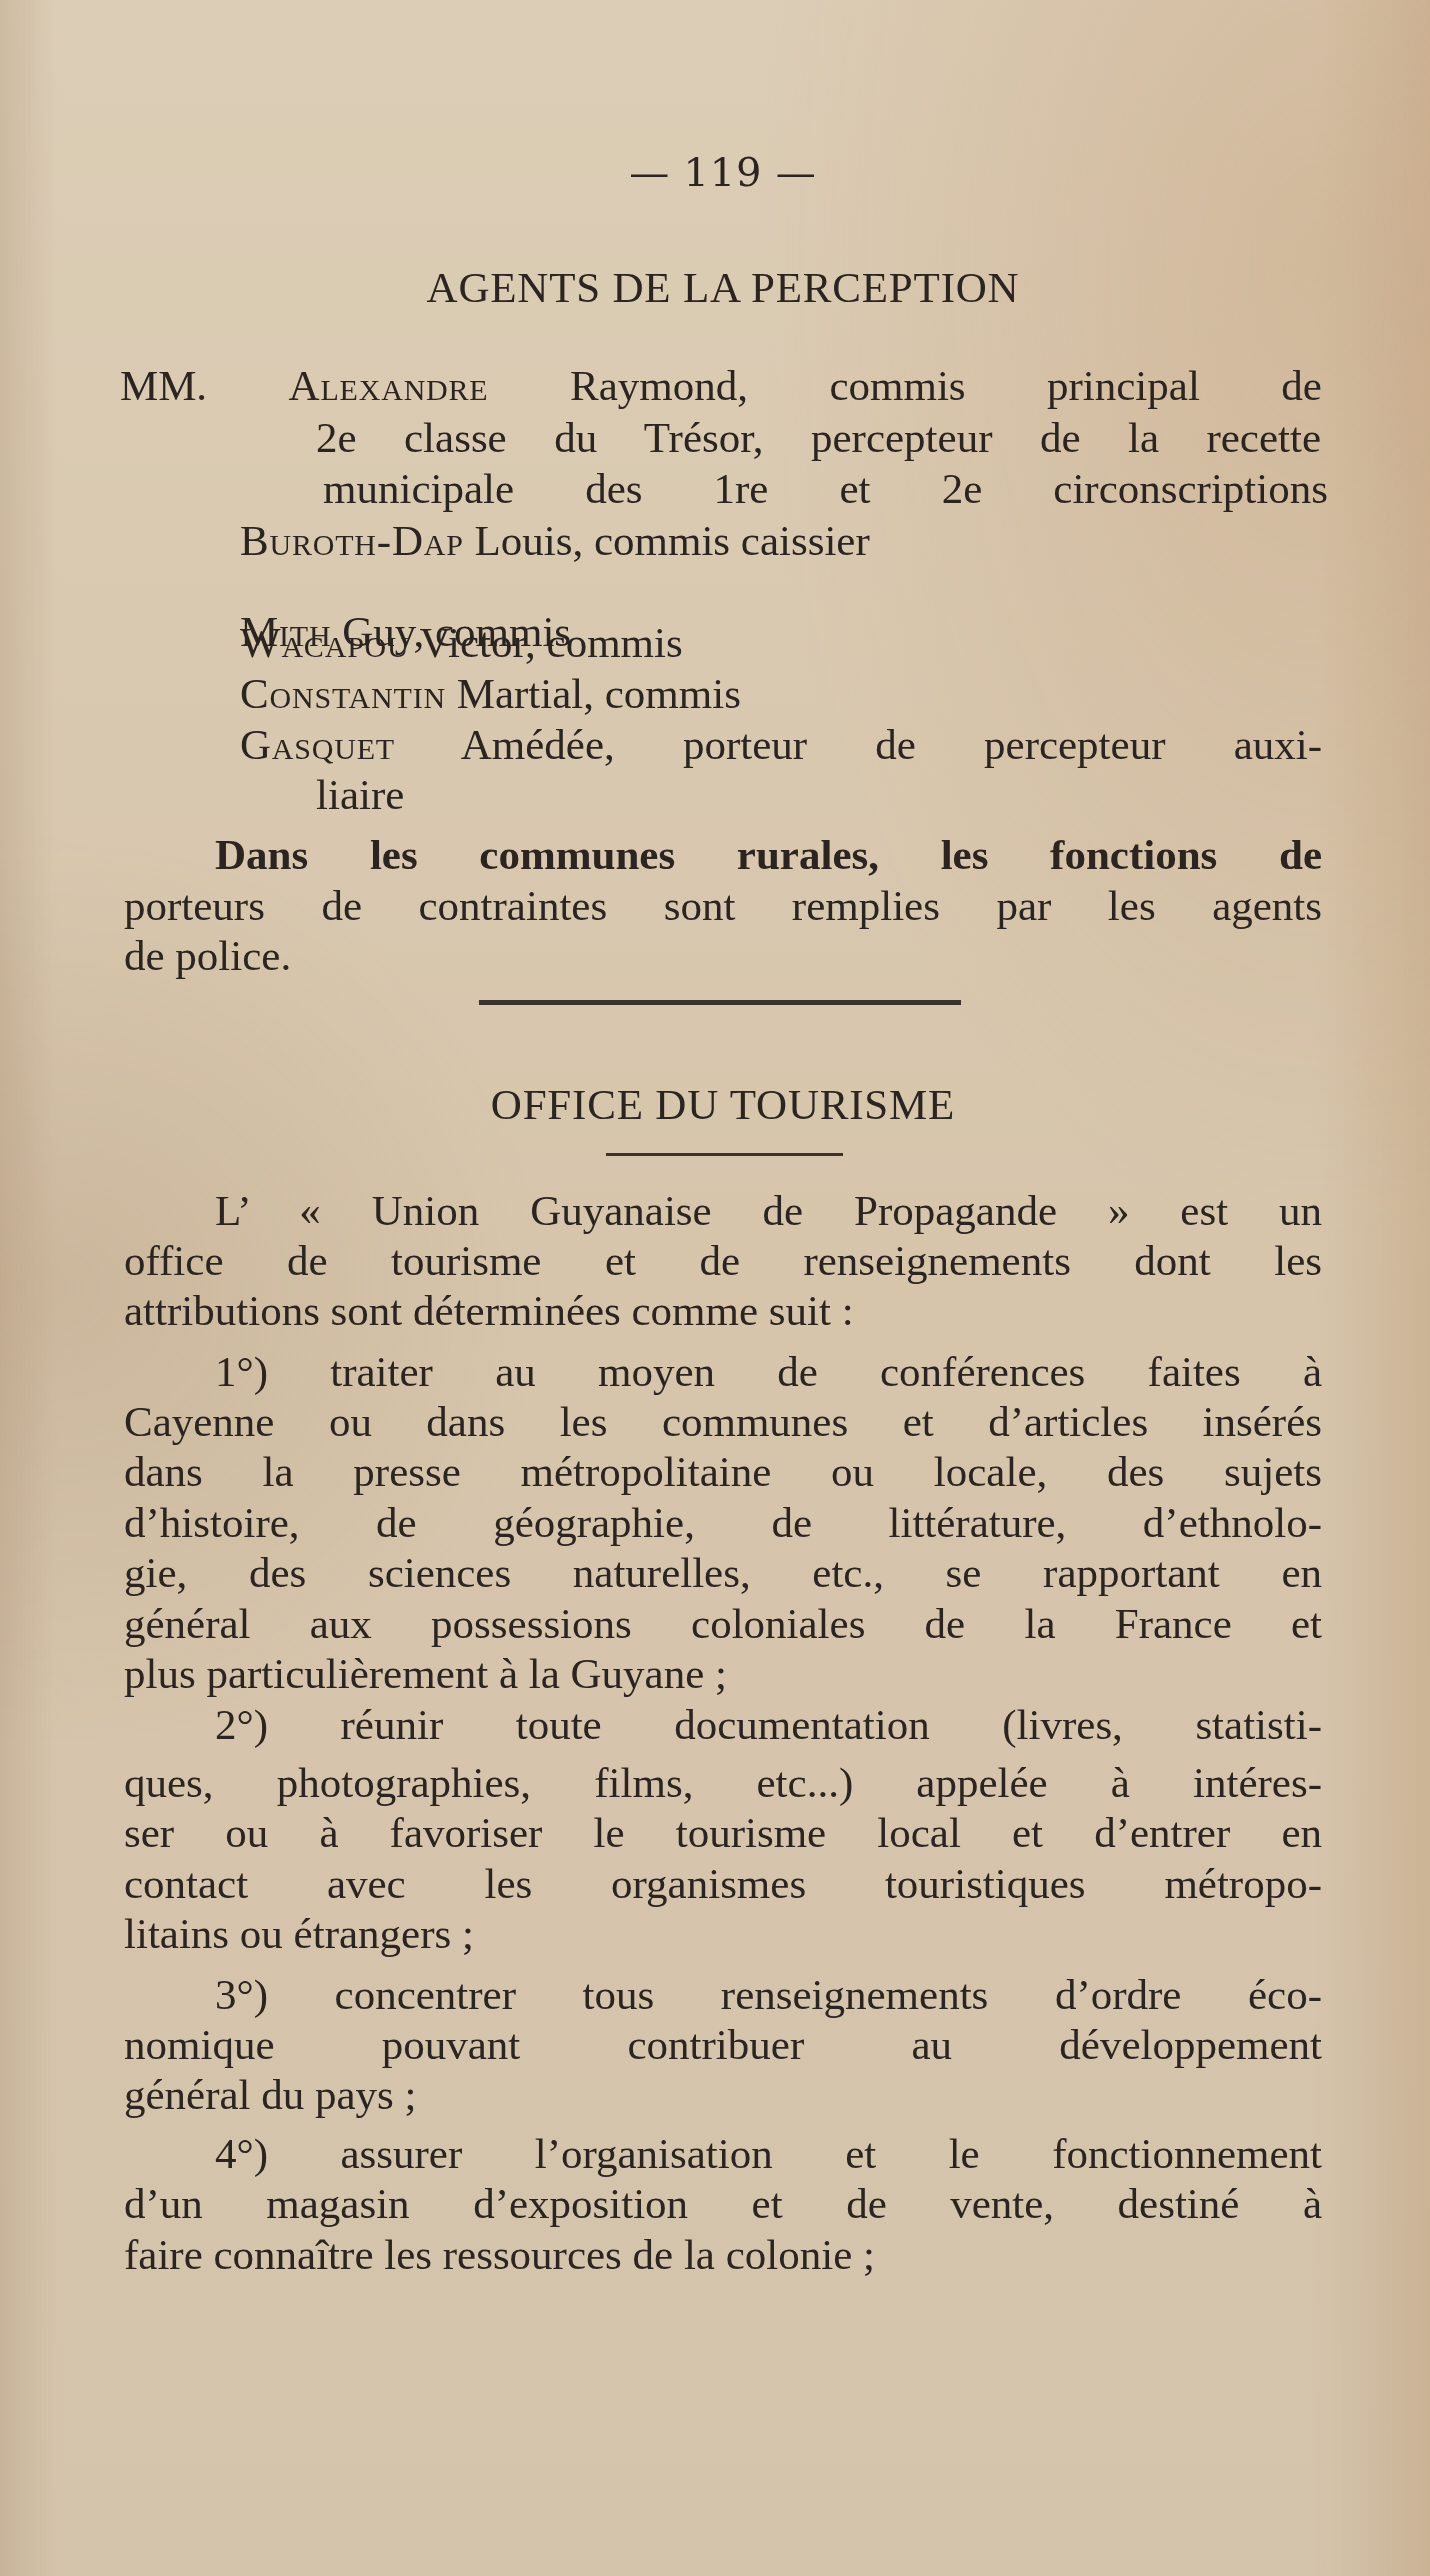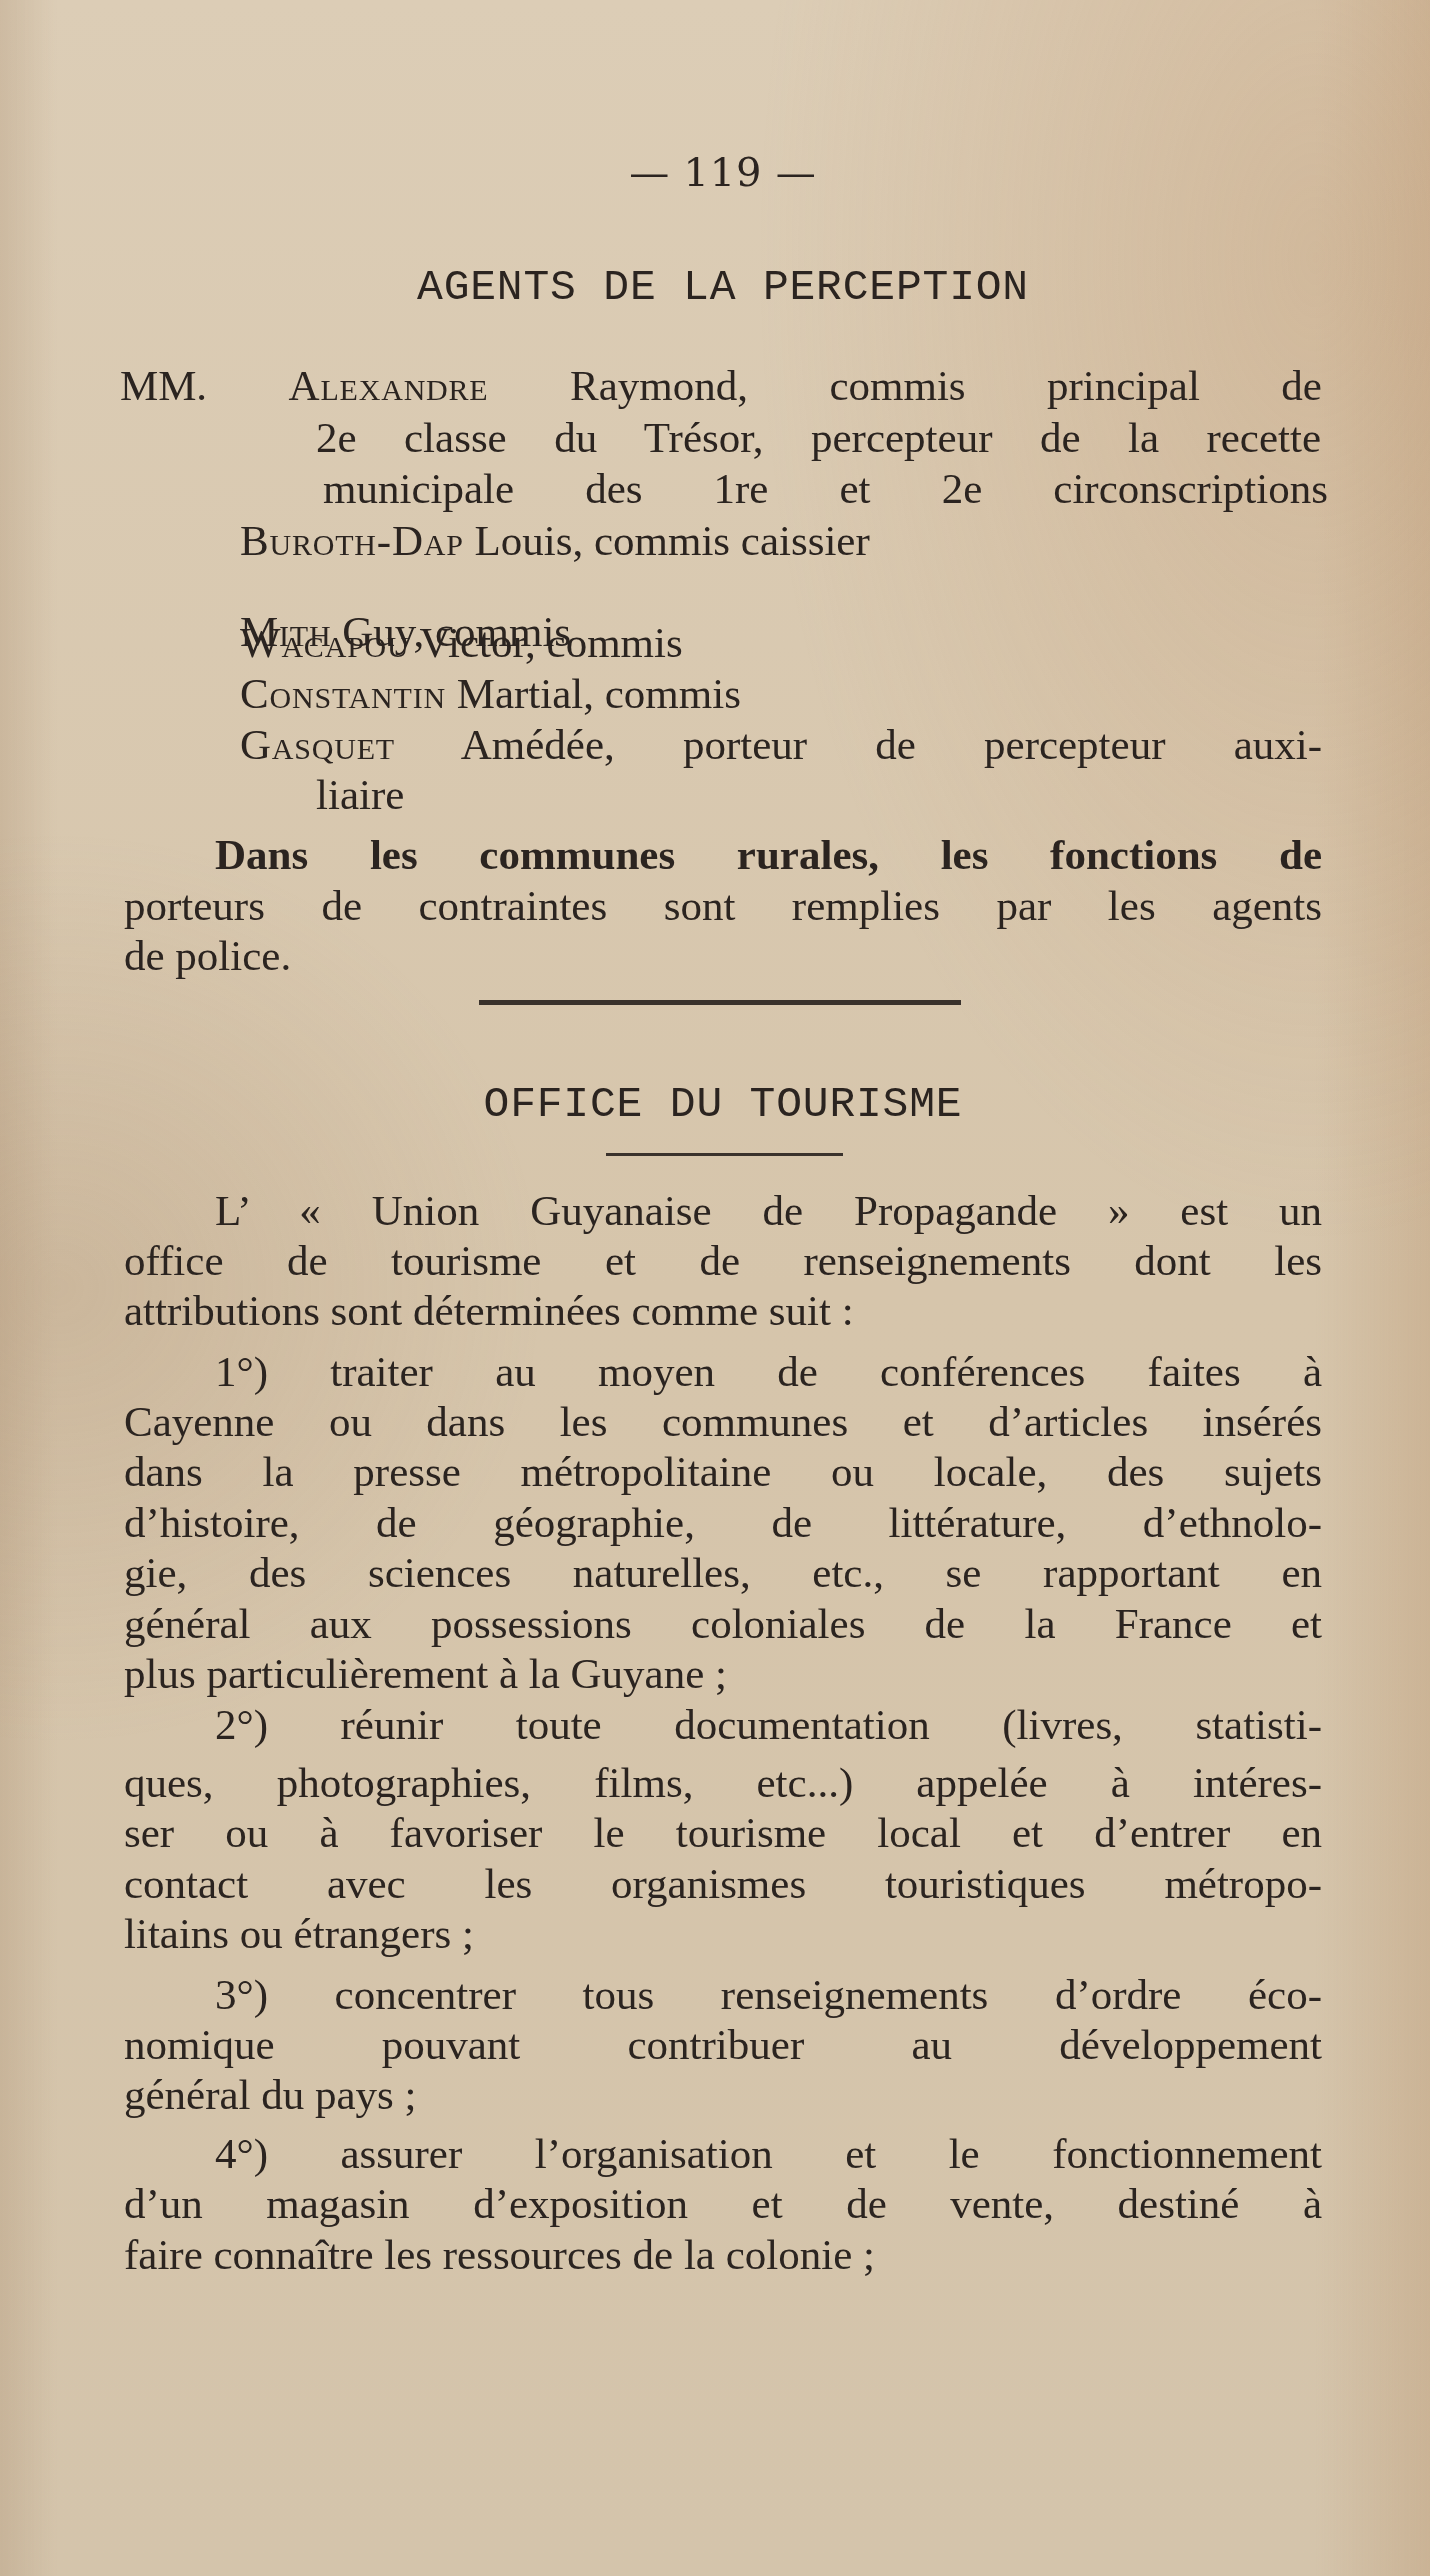--- a/index.html
+++ b/index.html
@@ -35,21 +35,21 @@
     font-size: 40px;
     letter-spacing: 0.8px;
   }
   .section-title {
     position: absolute;
     left: 0;
     width: 1198px;
     text-align: center;
     font-size: 43px;
     letter-spacing: 0.8px;
-    font-family: Liberation Mono, monospace;
+    font-family: Liberation Serif, serif;
   }
   .title-1 { top: 263px; }
   .title-2 { top: 1080px; }
   .line {
     position: absolute;
     font-family: "Liberation Serif", serif;
     font-size: 43px;
     white-space: nowrap;
     line-height: 50px;
   }

